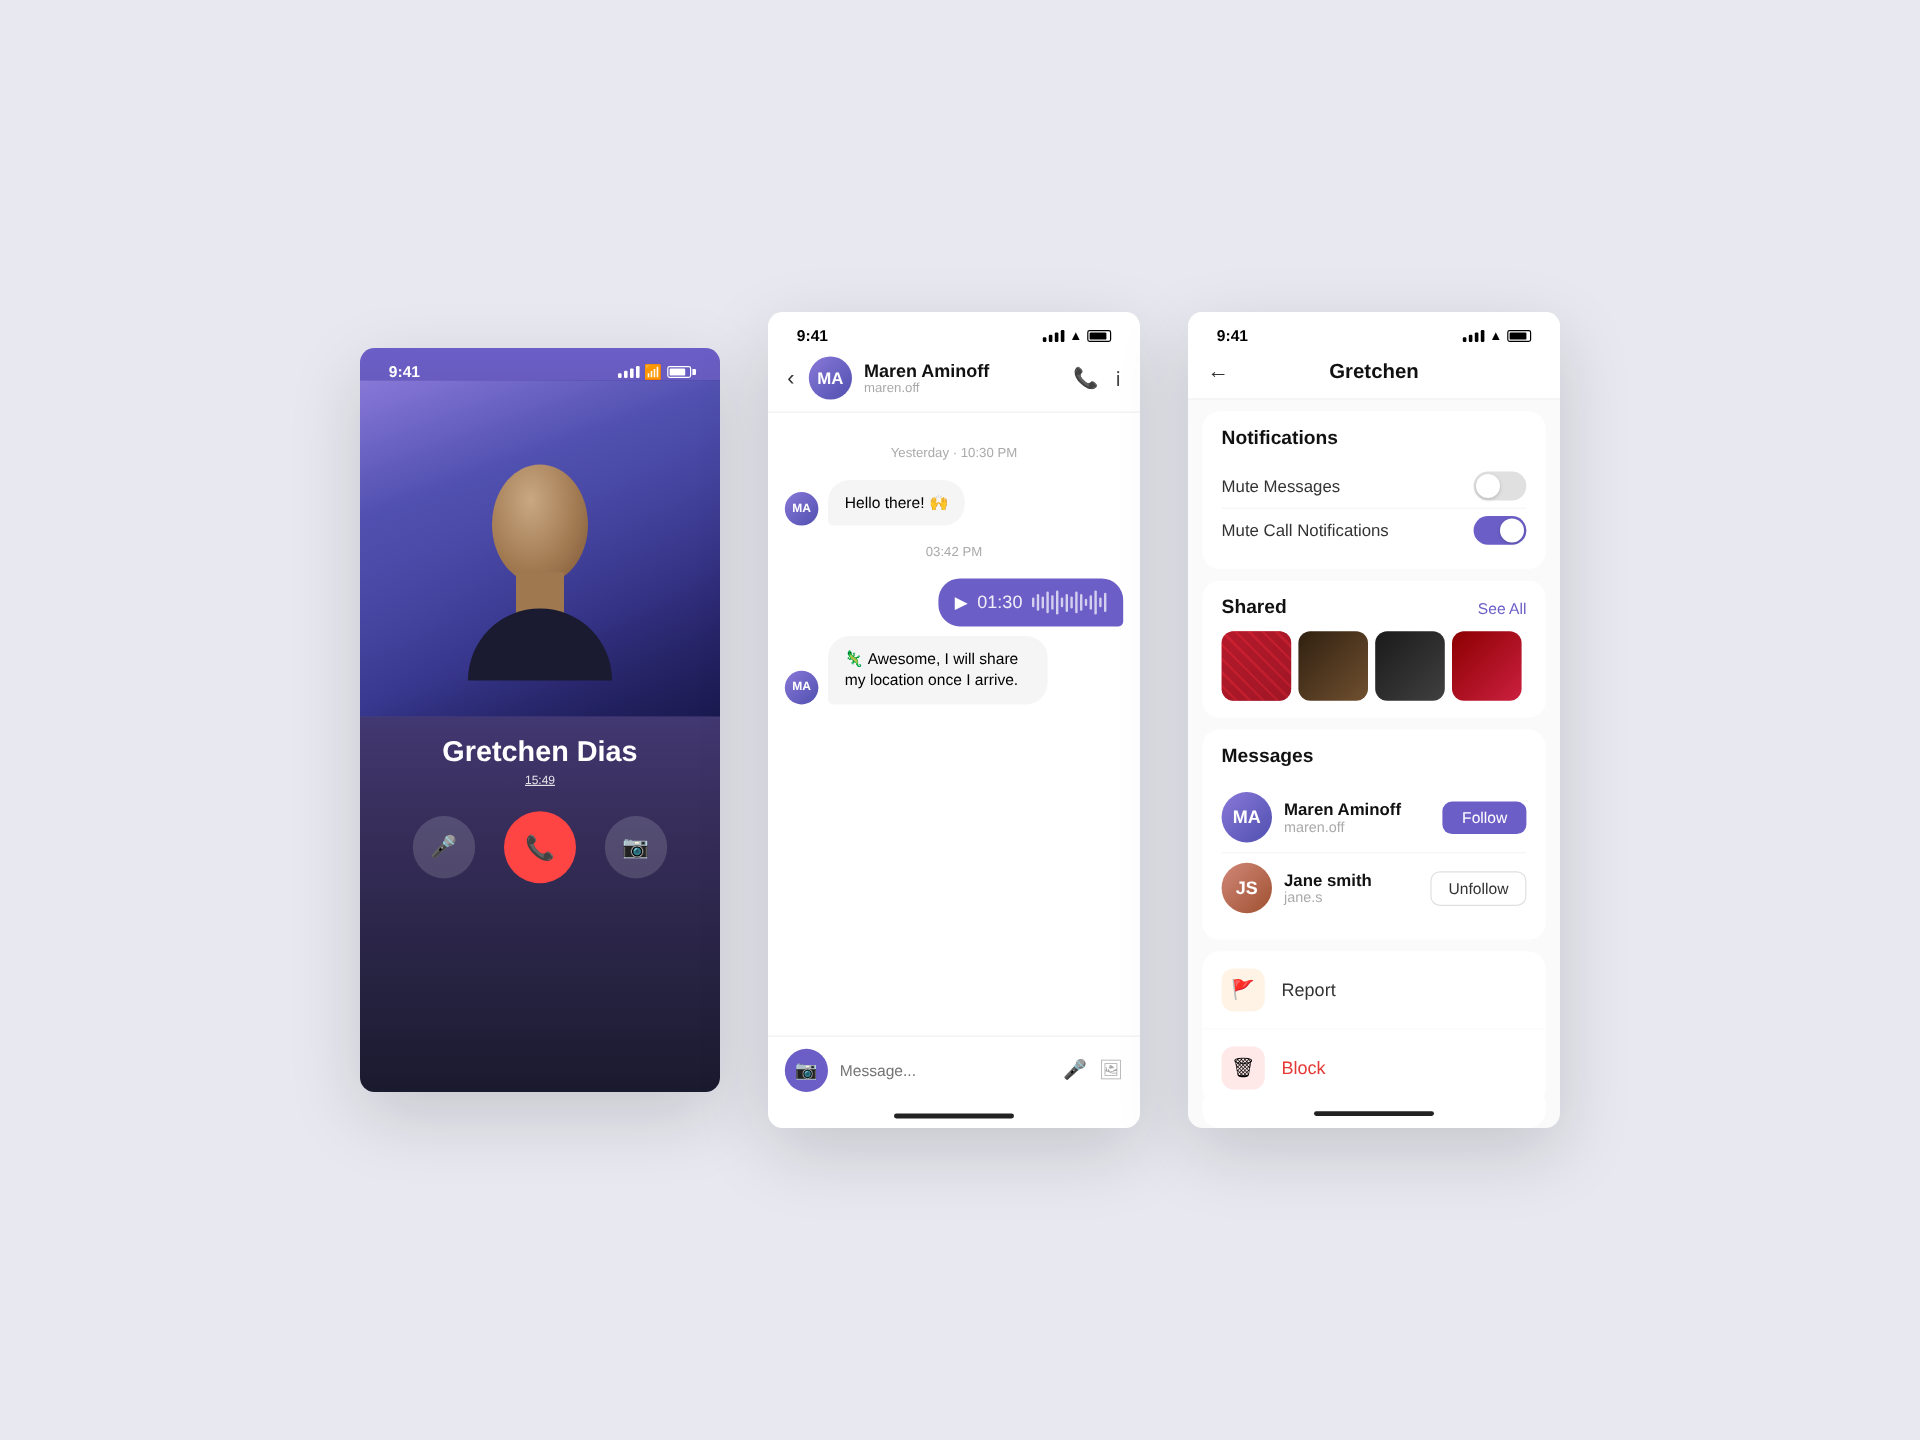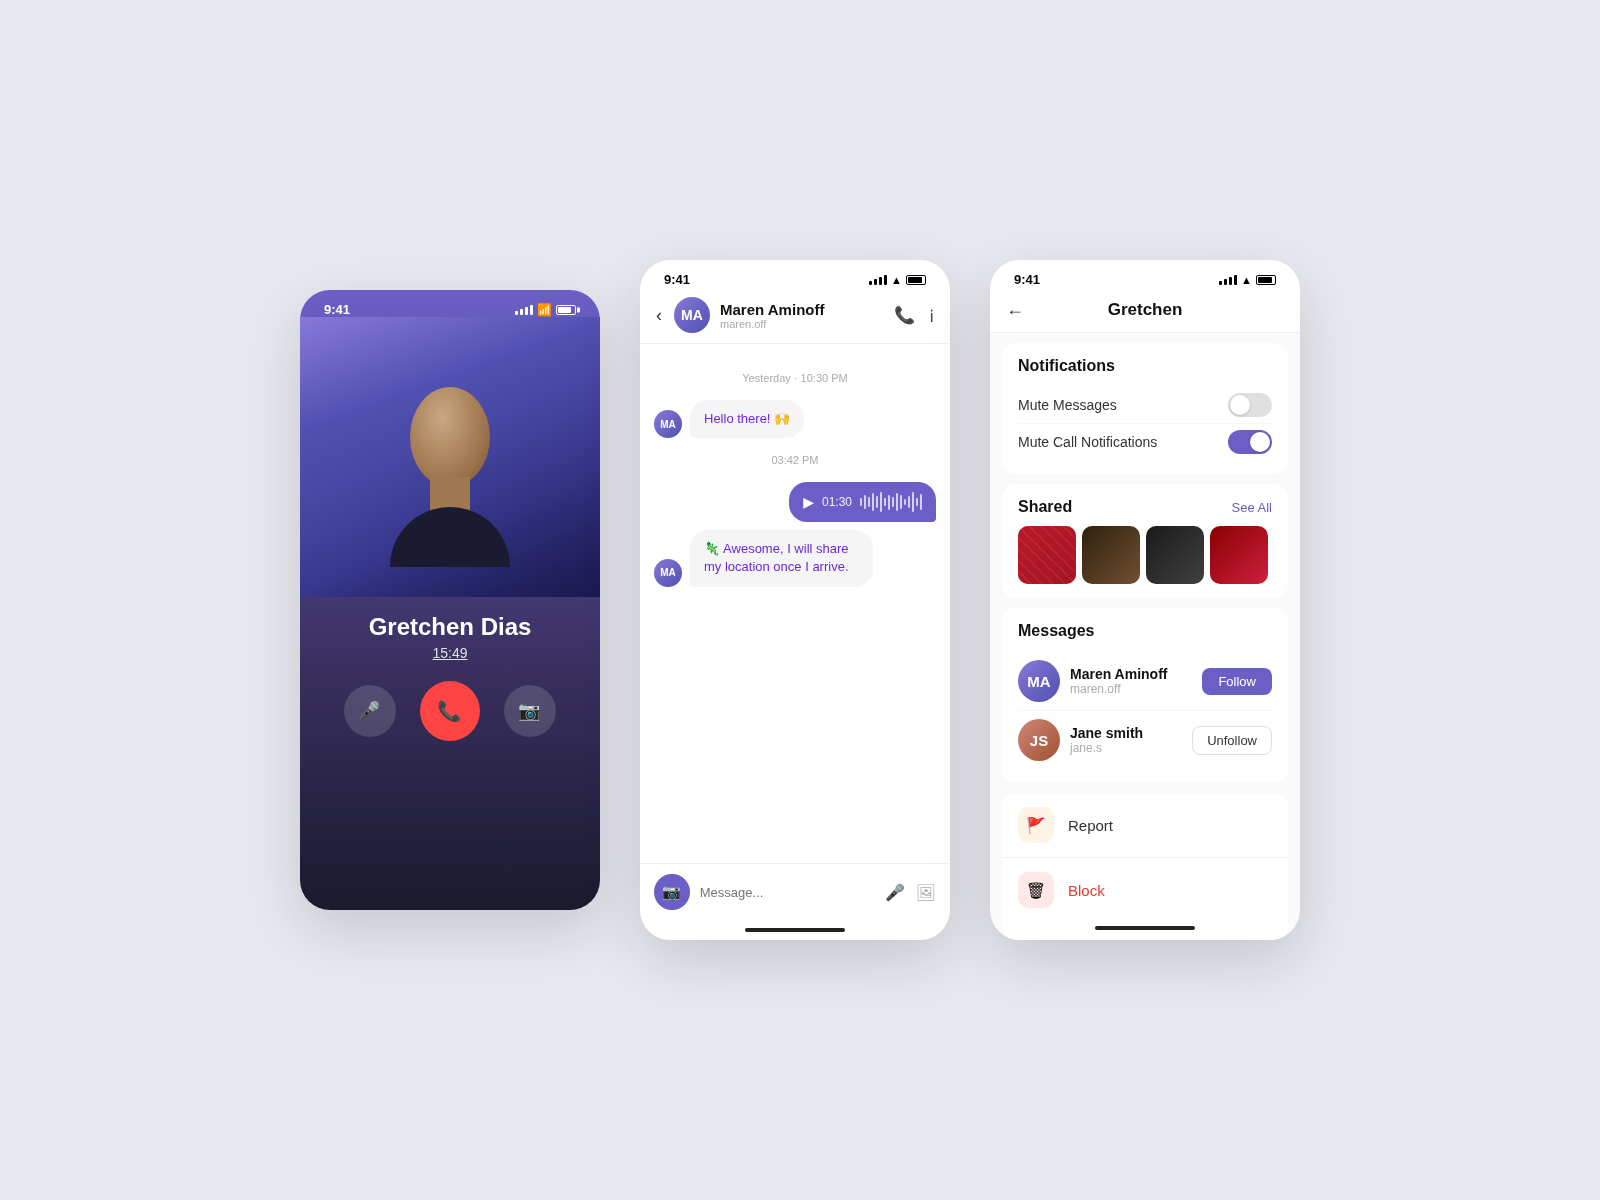--- a/index.html
+++ b/index.html
@@ -15,21 +15,21 @@
     }
 
     .phones-container {
       display: flex;
       align-items: center;
       gap: 40px;
     }
 
     
     .phone {
-      border-radius: 30px;
+      border-radius: 12px;
       overflow: hidden;
       position: relative;
       box-shadow: 0 20px 60px rgba(0,0,0,0.15);
     }
 
     
     .phone-call {
       width: 300px;
       height: 620px;
       background: linear-gradient(180deg, #6b5fc7 0%, #3a3060 60%, #1a1a2e 100%);
@@ -104,21 +104,21 @@
       width: 120px; height: 60px;
       background: #1a1a30;
       position: absolute; left: 0; top: 130px;
       border-radius: 60px 60px 0 0;
     }
 
     .caller-info {
       text-align: center; padding: 16px 0 12px; color: white;
     }
     .caller-name { font-size: 24px; font-weight: 700; margin-bottom: 4px; }
-    .call-duration { font-size: 14px; opacity: 0.85; text-decoration: underline; }
+    .call-duration { font-size: 10px; opacity: 0.85; text-decoration: underline; }
 
     .call-controls {
       display: flex; justify-content: center; align-items: center;
       gap: 24px; padding: 8px 0 16px;
     }
     .ctrl-btn {
       width: 52px; height: 52px; border-radius: 50%;
       display: flex; align-items: center; justify-content: center;
       border: none; cursor: pointer; font-size: 18px;
     }
@@ -217,30 +217,30 @@
       width: 28px; height: 28px; border-radius: 50%; overflow: hidden;
       background: linear-gradient(135deg, #8878d8, #5050b0);
       flex-shrink: 0; display: flex; align-items: center; justify-content: center;
       color: white; font-size: 10px; font-weight: 600;
     }
 
     .bubble {
       max-width: 65%; padding: 10px 14px; border-radius: 18px;
       font-size: 13px; line-height: 1.4;
     }
-    .bubble-left { background: #f5f5f5; color: #6d28d9; border-bottom-left-radius: 4px; }
+    .bubble-left { background: #f5f5f5; color: #000000; border-bottom-left-radius: 4px; }
     .bubble-right { background: #6b5fc7; color: white; border-bottom-right-radius: 4px; }
 
     .voice-bubble {
       background: #6b5fc7; color: white; border-radius: 18px 18px 4px 18px;
       padding: 10px 14px; display: flex; align-items: center; gap: 8px;
       max-width: 75%;
     }
     .play-btn { font-size: 14px; }
-    .voice-duration { font-size: 12px; opacity: 0.9; white-space: nowrap; }
+    .voice-duration { font-size: 15px; opacity: 0.9; white-space: nowrap; }
     .waveform {
       display: flex; align-items: center; gap: 2px; flex: 1;
     }
     .waveform-bar {
       width: 2px; background: rgba(255,255,255,0.7); border-radius: 1px;
     }
 
     .chat-input-bar {
       display: flex; align-items: center; gap: 10px;
       padding: 10px 14px; border-top: 1px solid #f0f0f0;

